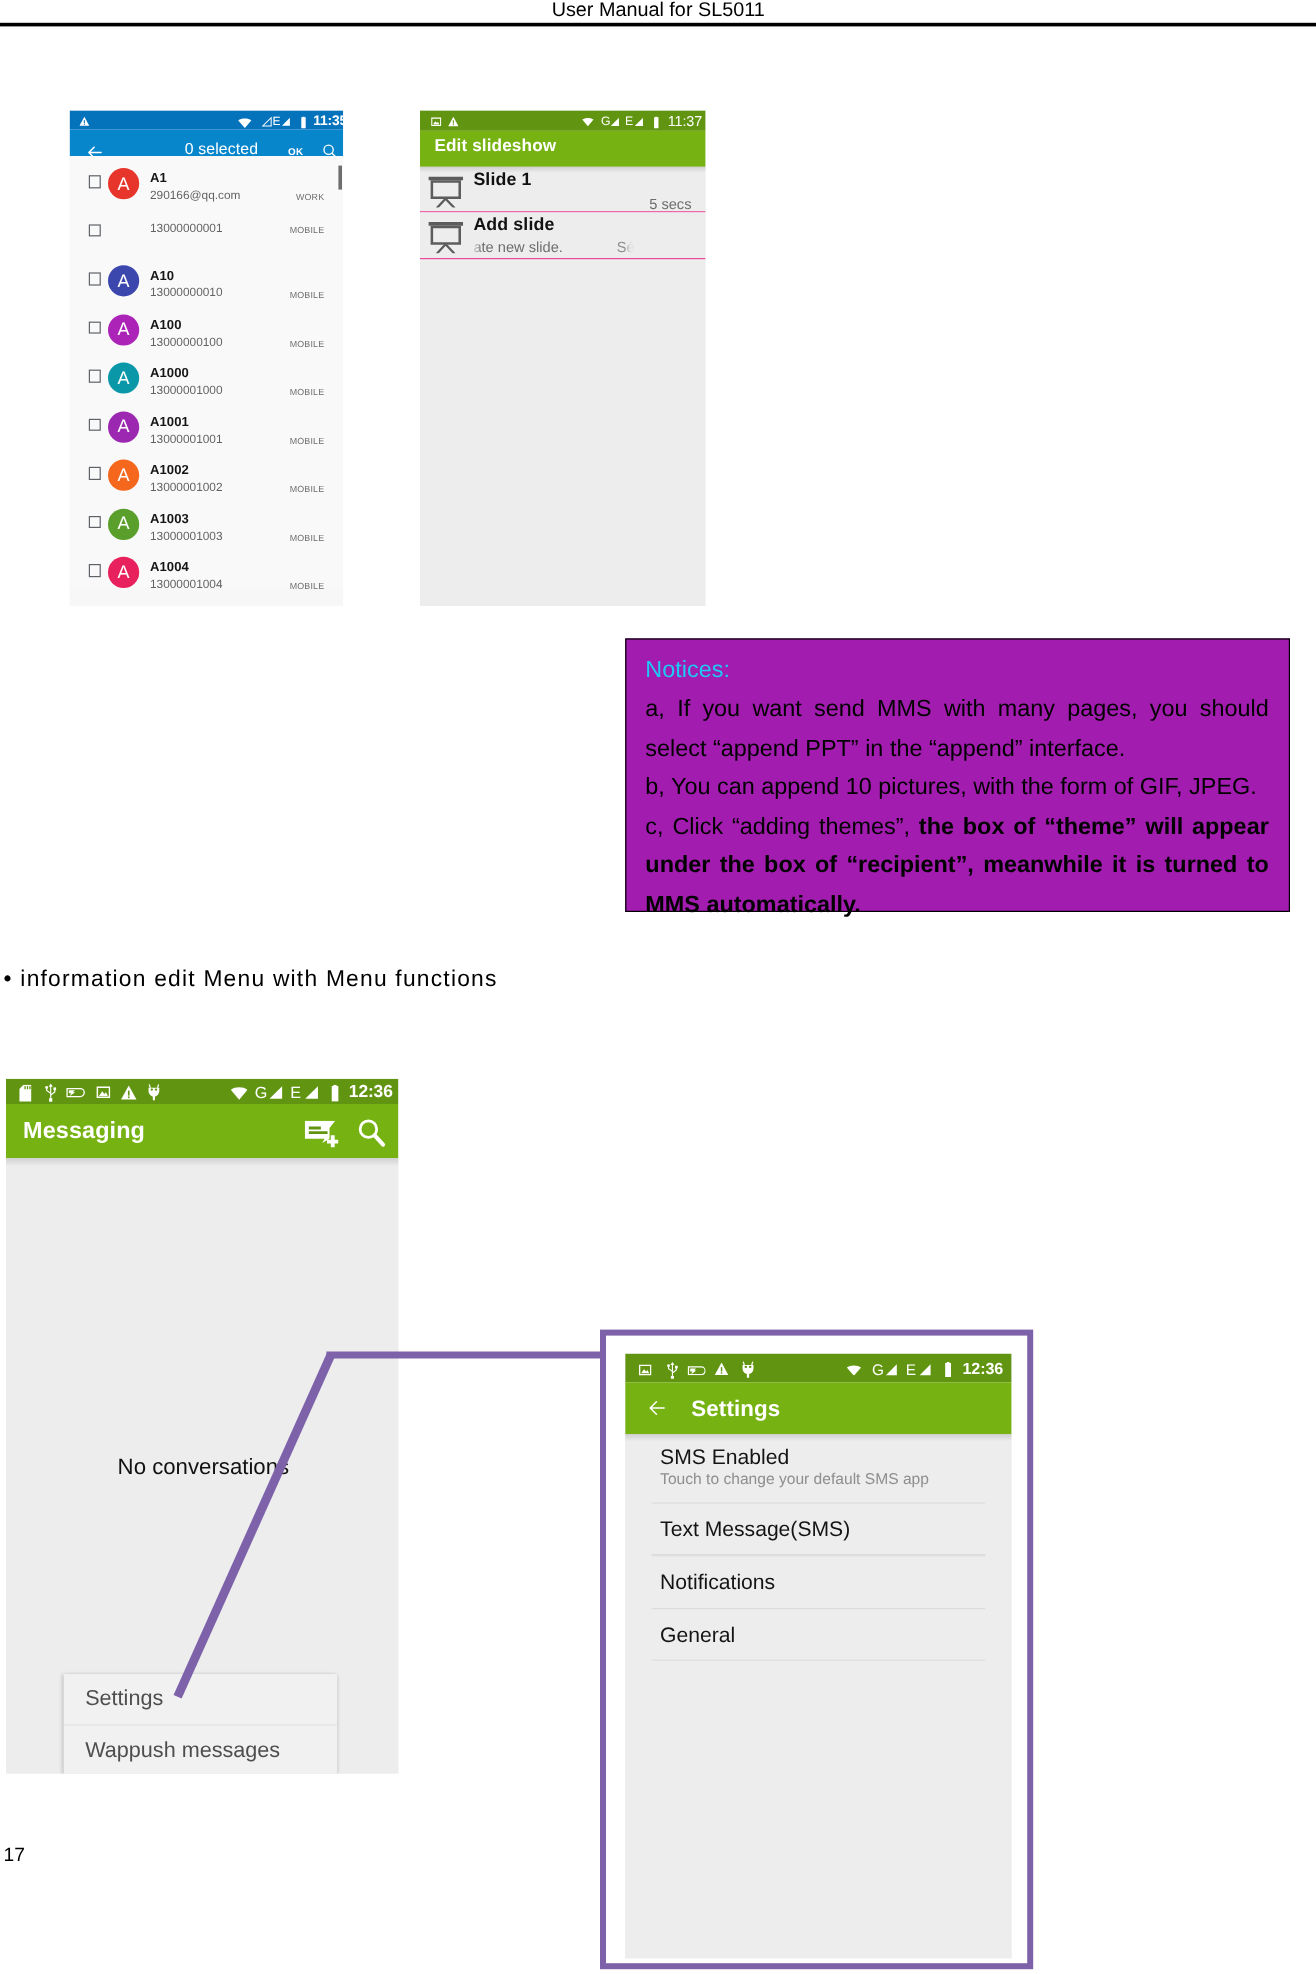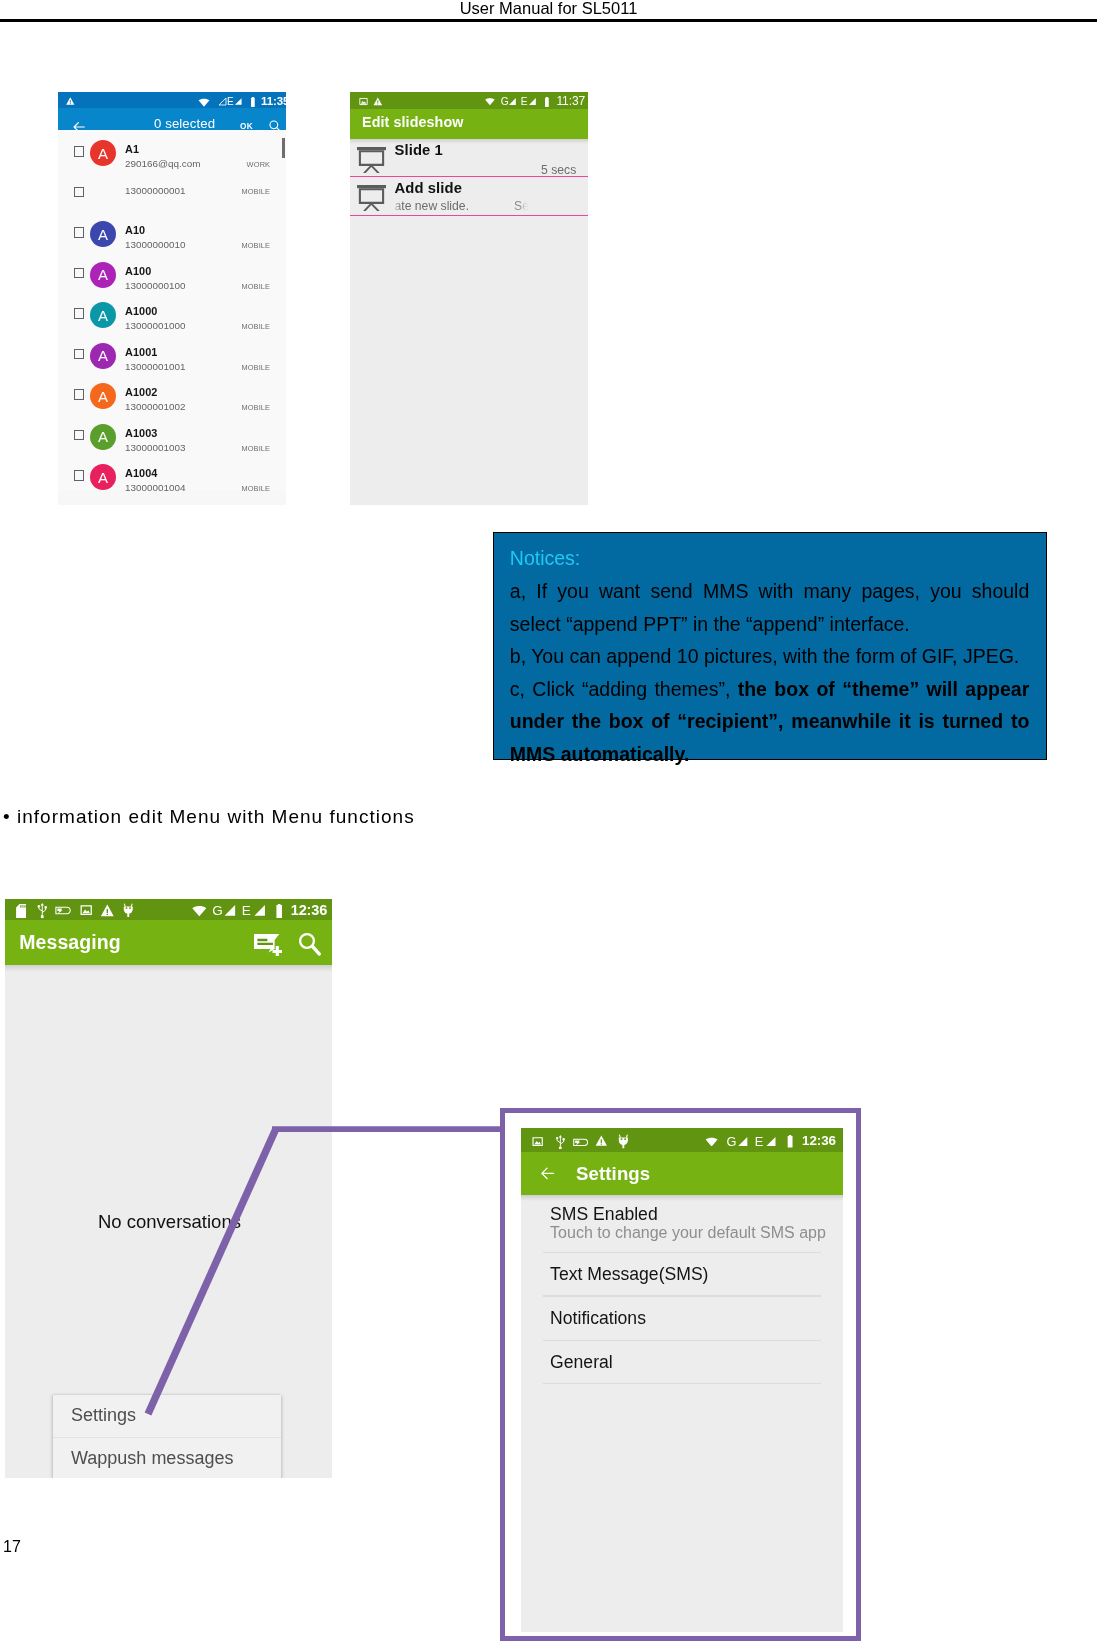--- a/index.html
+++ b/index.html
@@ -11,21 +11,21 @@
   #doc-header .hrule{position:absolute;left:0;top:19.4px;width:1097px;height:2.8px;background:#000;}
   #page-number{position:absolute;left:3px;top:1539px;font-size:16px;line-height:16px;color:#000;}
 
   
   .shot{position:absolute;overflow:hidden;background:#eceded;}
 
   
   #bullet-line{position:absolute;left:3px;top:807px;font-size:19px;line-height:19px;color:#000;letter-spacing:1.02px;}
 
   
-  #notices-box{position:absolute;left:493px;top:531.9px;width:554px;height:228px;border:1.8px solid #000;background:#0369a1;box-sizing:border-box;padding:9.6px 0 0 15.8px;}
+  #notices-box{position:absolute;left:521px;top:531.9px;width:554px;height:228px;border:1.8px solid #000;background:#a21caf;box-sizing:border-box;padding:9.6px 0 0 15.8px;}
   #notices-box .nt{font-size:19.5px;line-height:32.6px;color:#000;width:519.5px;}
   #notices-box .nt-just{text-align:justify;text-justify:inter-word;}
   #notices-box .nt-title{color:#1ec9f5;}
   #notices-box b{font-weight:bold;}
 
   
   #callout-line{position:absolute;left:0;top:1100px;width:520px;height:340px;pointer-events:none;}
   
   #purple-frame{position:absolute;left:499.8px;top:1107.8px;width:361px;height:533px;border:5.9px solid #7d62aa;box-sizing:border-box;background:transparent;}
 
@@ -92,21 +92,21 @@
   #shot-settings .sb svg{display:block;position:absolute;}
   #shot-settings .sb-g,#shot-settings .sb-e{position:absolute;color:#fff;font-size:12.8px;line-height:12px;}
   #shot-settings .sb-time{position:absolute;color:#fff;font-size:13.4px;font-weight:bold;letter-spacing:-0.1px;white-space:nowrap;line-height:13px;}
   #shot-settings .ab{height:42.8px;background:#76b312;position:relative;color:#fff;}
   #shot-settings .ab .bk{position:absolute;left:19.5px;top:14px;}
   #shot-settings .ab .t{position:absolute;left:55.6px;top:12.3px;font-size:18.6px;font-weight:bold;letter-spacing:.1px;line-height:19px;}
   #shot-settings .body{position:relative;background:#ededed;height:437.3px;}
   #shot-settings .body::before{content:'';position:absolute;left:0;top:0;right:0;height:6px;background:linear-gradient(to bottom,rgba(0,0,0,.13),rgba(0,0,0,0));}
   #shot-settings .sitem{position:relative;padding-left:29.6px;}
   #shot-settings .sitem .t1{font-size:17.6px;color:#141414;line-height:19px;}
-  #shot-settings .sitem .t2{font-size:16px;color:#8e8e8e;line-height:18px;}
+  #shot-settings .sitem .t2{font-size:13px;color:#8e8e8e;line-height:18px;}
   #shot-settings .sep{height:1px;background:#dcdcdc;margin:0 22px 0 22.5px;}
 </style>
 </head>
 <body>
 
 <div class="page">
 
   <div id="doc-header">
     <div class="htitle">User Manual for SL5011</div>
     <div class="hrule"></div>

